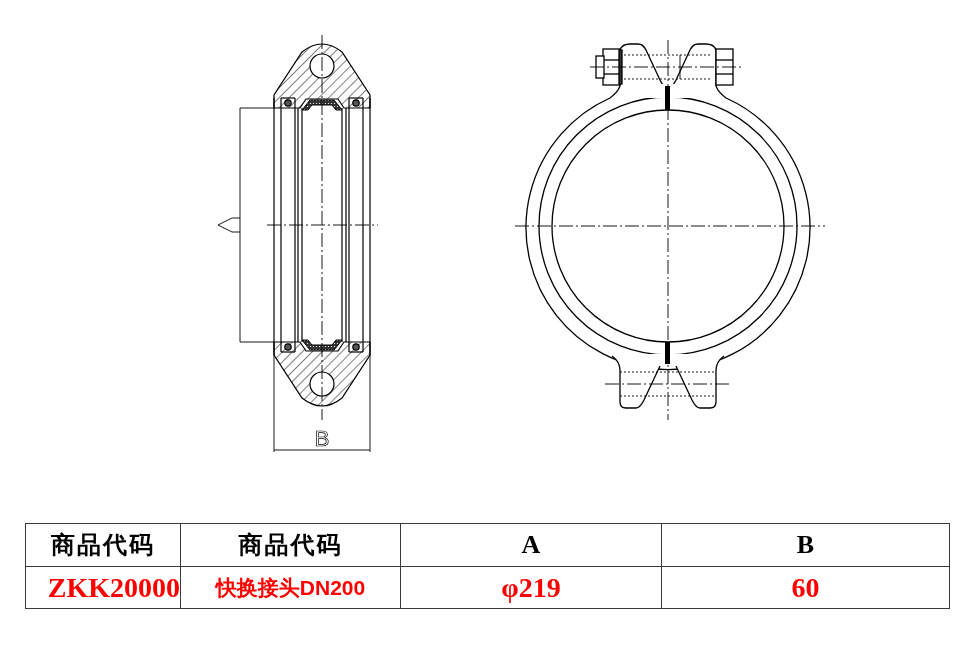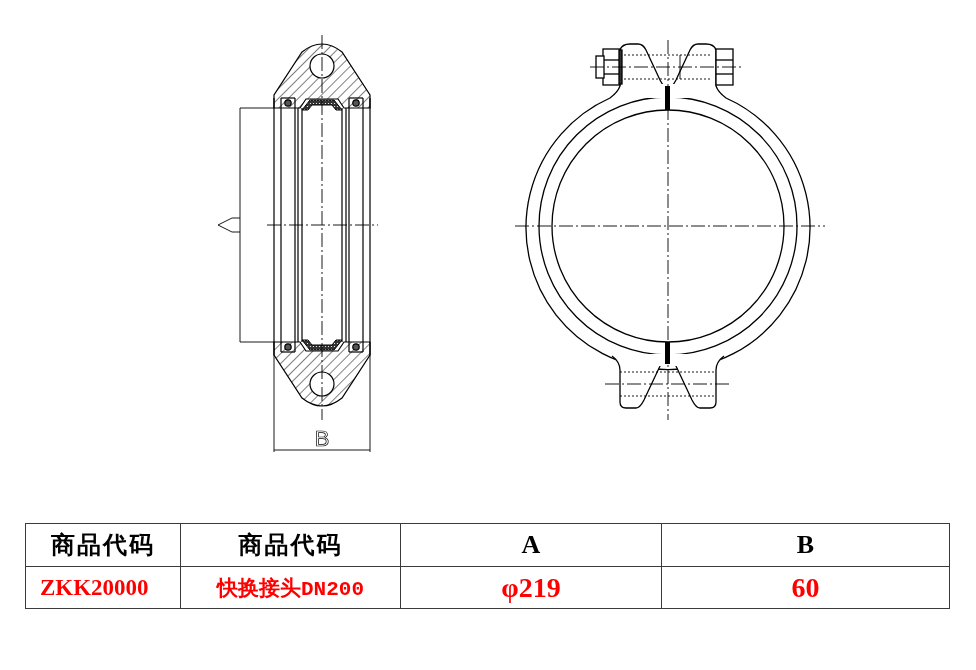--- a/index.html
+++ b/index.html
@@ -10,22 +10,22 @@
     border-collapse:collapse; table-layout:fixed;
   }
   table.spec td {
     border:1.5px solid #3a3a3a; text-align:center; vertical-align:middle; padding:0;
     height:41px; font-size:24px;
   }
   table.spec tr.head td { color:#000; height:42px; font-weight:bold; }
   table.spec tr.head td.cn { font-size:24px; letter-spacing:2px; font-family:"DejaVu Sans", sans-serif; font-weight:bold; }
   table.spec tr.head td.en { font-family:"Liberation Serif", serif; font-size:26px; font-weight:bold; }
   table.spec tr.row td { color:#ff0000; font-family:"Liberation Serif", serif; font-weight:bold; font-size:28px; }
-  table.spec tr.row td.code { text-align:left; padding-left:14px; font-size:23px; }
-  table.spec tr.row td.model { font-family:Liberation Mono, monospace; font-size:21px;margin-top:12px; }
+  table.spec tr.row td.code { text-align:right; padding-left:14px; font-size:28px; }
+  table.spec tr.row td.model { font-family:Liberation Sans, sans-serif; font-size:21px;margin-top:12px; }
 </style>
 </head>
 <body>
 
 <svg id="drawing" viewBox="0 0 976 500" xmlns="http://www.w3.org/2000/svg">
   <defs>
     <pattern id="hatch" patternUnits="userSpaceOnUse" width="7" height="7" patternTransform="rotate(45)">
       <line x1="0" y1="0" x2="0" y2="7" stroke="#000" stroke-width="1"></line>
     </pattern>
     <pattern id="crosshatch" patternUnits="userSpaceOnUse" width="3" height="3">

